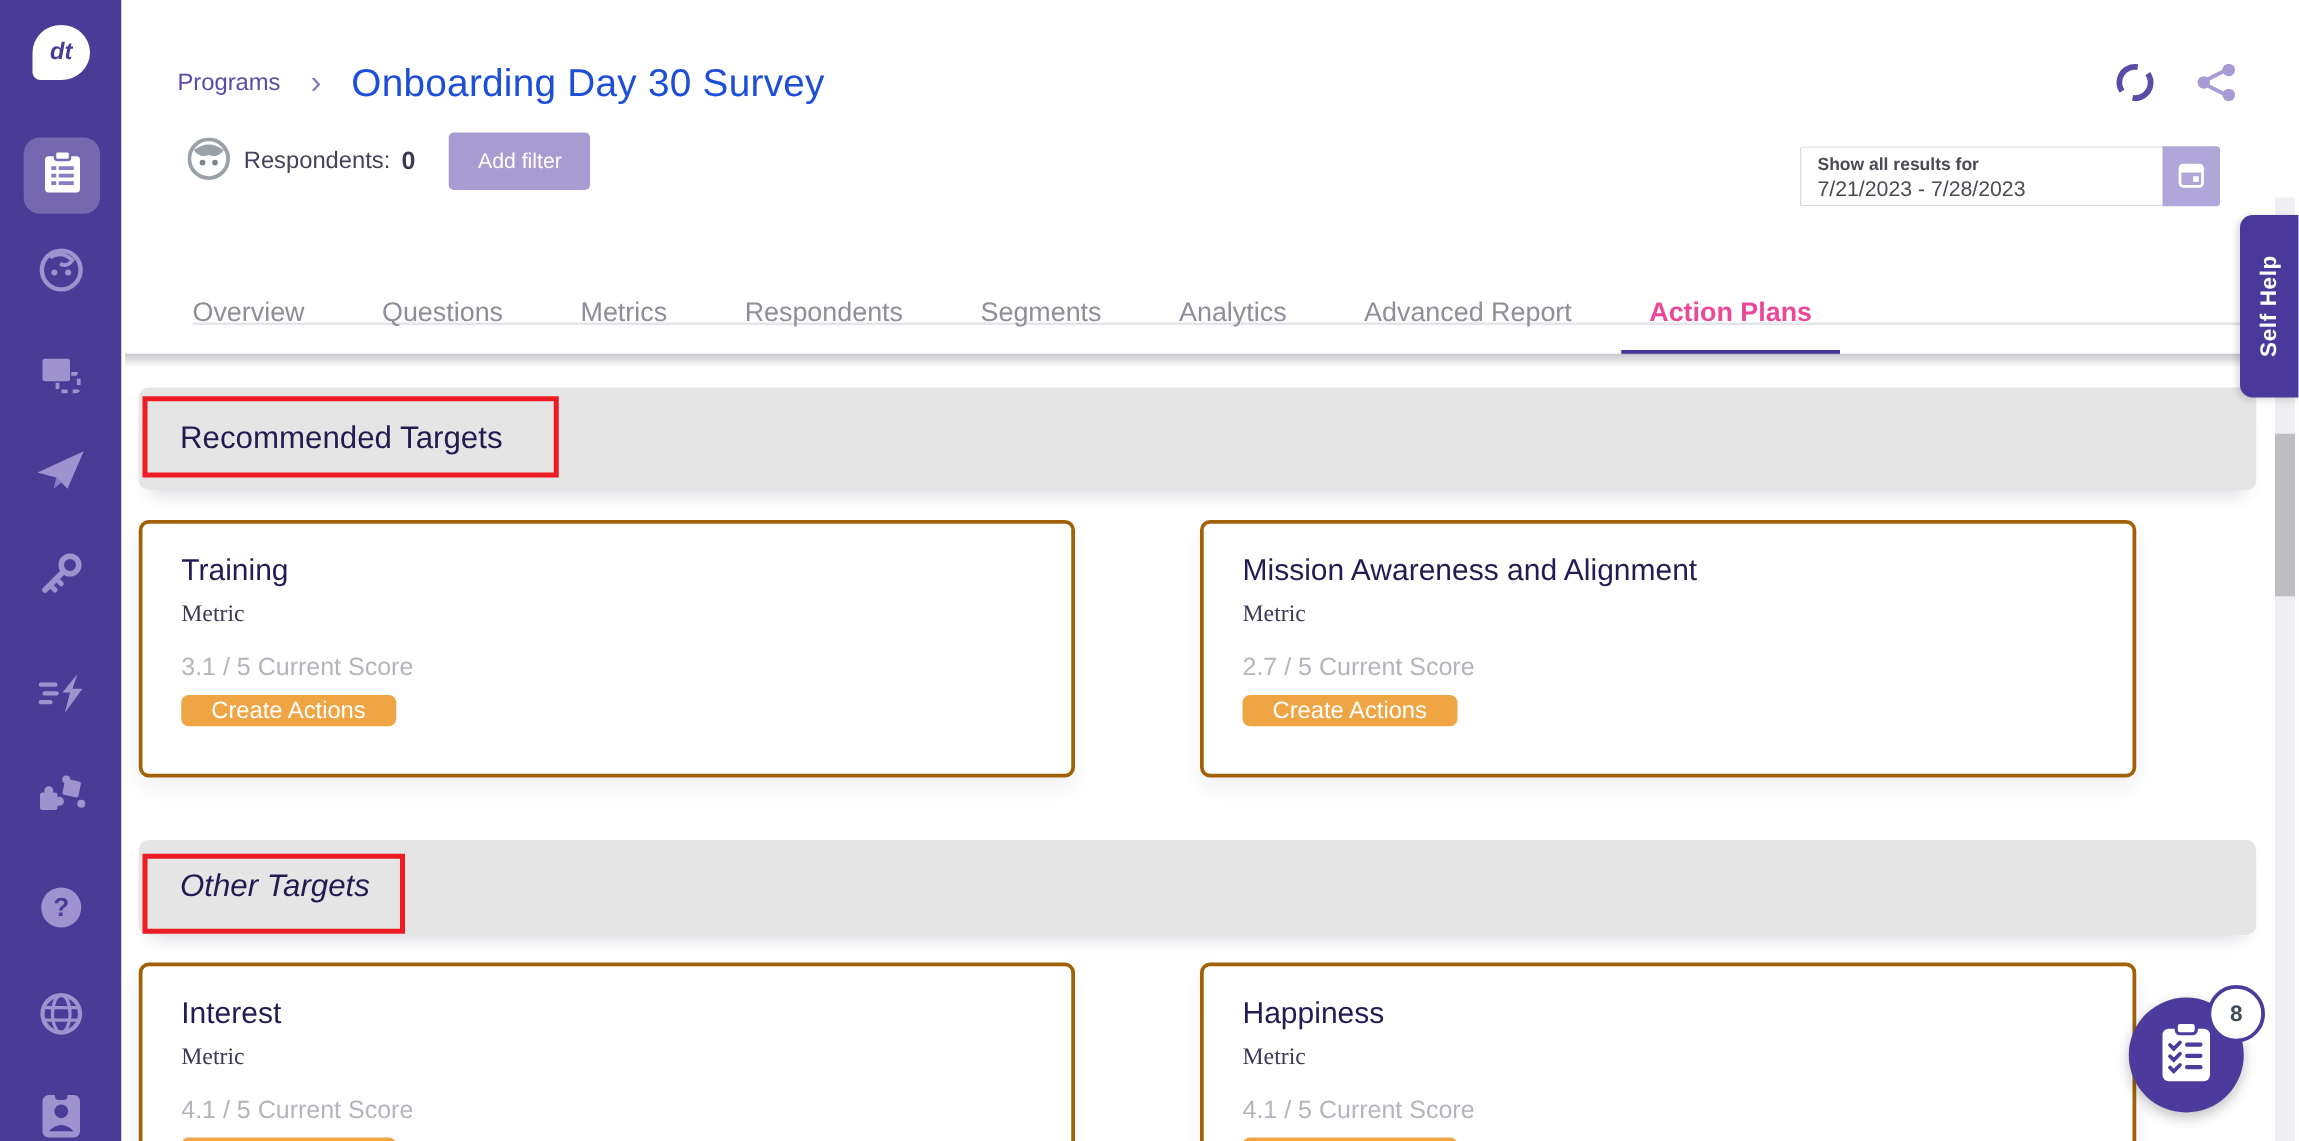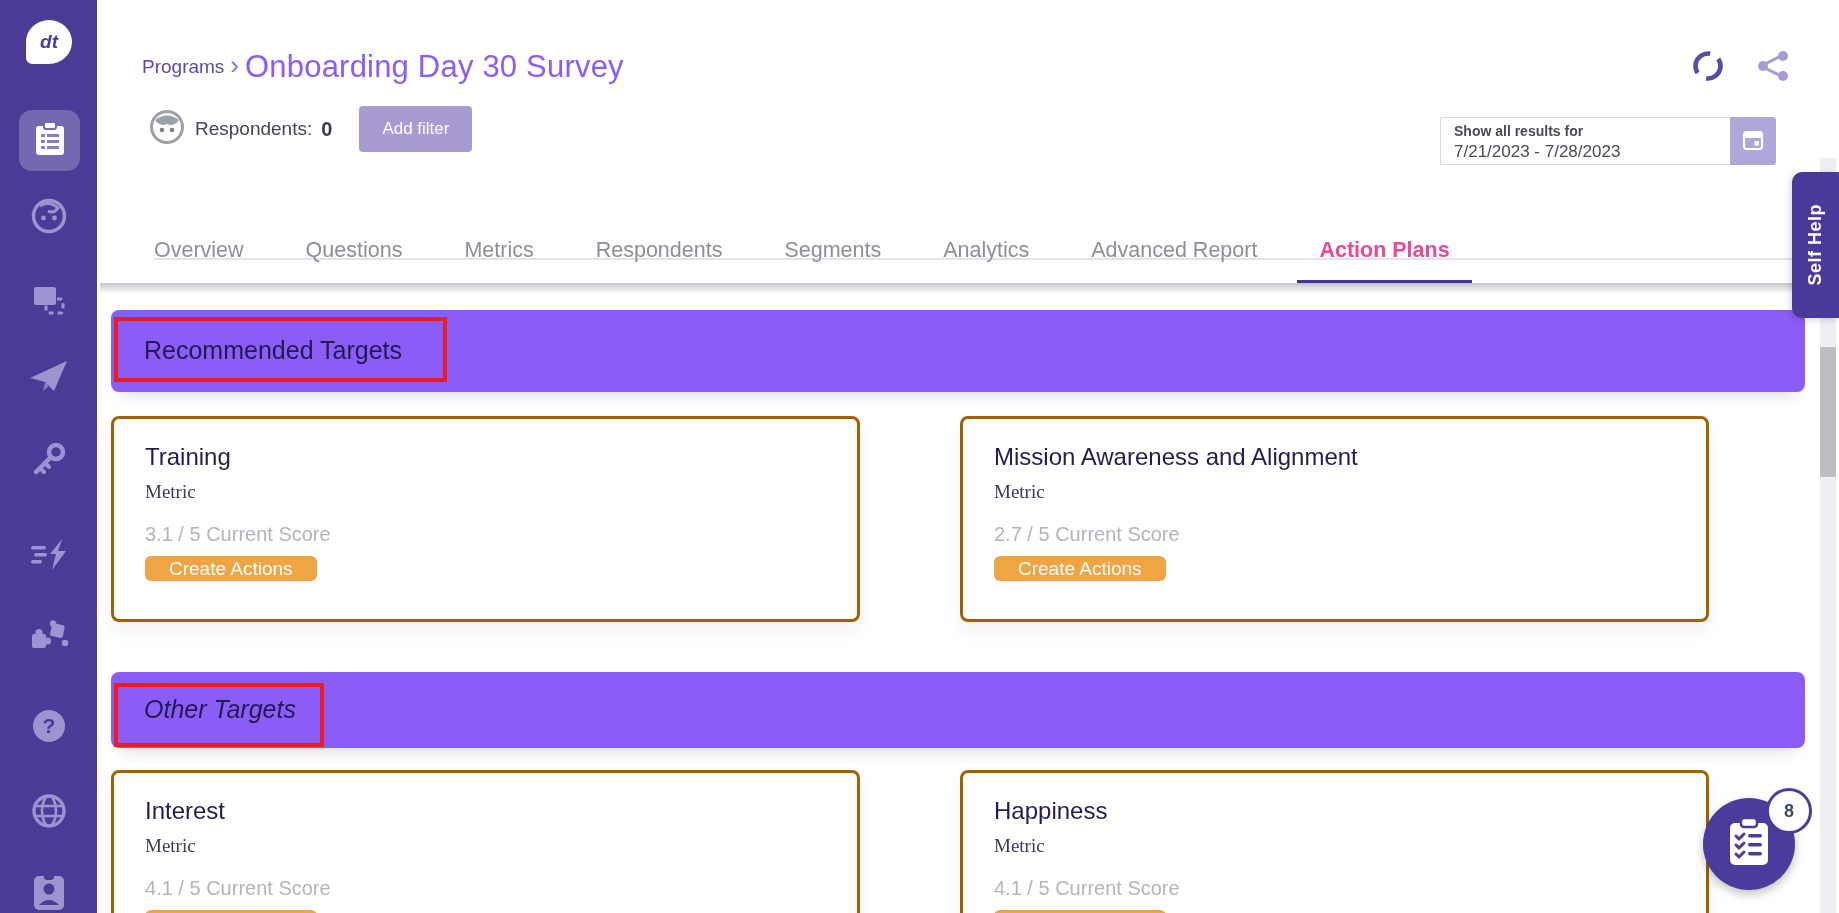--- a/index.html
+++ b/index.html
@@ -7,24 +7,24 @@
          font-family:"Liberation Sans",sans-serif;}
   
   .sidebar{position:absolute;left:0;top:0;width:97px;height:913px;background:#4a3c96;}
   .logo{position:absolute;left:26px;top:20px;width:46px;height:44px;background:#fff;
         border-radius:50% 50% 50% 14%;display:flex;align-items:center;justify-content:center;
         font-weight:bold;font-size:19px;color:#4a3c96;font-style:italic;}
   .side-active{position:absolute;left:19px;top:110px;width:61px;height:61px;border-radius:13px;
         background:#7568b0;display:flex;align-items:center;justify-content:center;}
   .icon-row{position:absolute;left:0;width:97px;display:flex;justify-content:center;}
   
-  .crumb-row{position:absolute;left:142px;top:44px;height:46px;display:flex;align-items:center;gap:6px;}
+  .crumb-row{position:absolute;left:142px;top:44px;height:46px;display:flex;align-items:center;gap:24px;}
   .crumb-link{font-size:19px;color:#5b4aa8;cursor:pointer;}
   .crumb-chev{font-size:26px;color:#8577c0;line-height:20px;margin-top:-4px;}
-  .page-title{font-size:31px;color:#8b5cf6;letter-spacing:.2px;}
+  .page-title{font-size:31px;color:#1d4ed8;letter-spacing:.2px;}
   .hdr-icons{position:absolute;left:1690px;top:48px;display:flex;gap:30px;align-items:center;}
   .resp-row{position:absolute;left:150px;top:106px;height:46px;display:flex;align-items:center;}
   .resp-label{font-size:19px;color:#44435a;margin-left:11px;}
   .resp-count{font-size:20px;color:#3b3a52;font-weight:bold;margin-left:9px;}
   .add-filter{margin-left:27px;height:46px;padding:0 23px;border:none;border-radius:4px;
         background:#a79bd2;color:#fff;font-size:17px;font-family:inherit;cursor:pointer;}
   .date-wrap{position:absolute;left:1440px;top:117px;display:flex;}
   .date-box{width:290px;height:48px;background:#fff;border:1px solid #d8dadf;border-right:none;
         border-radius:2px 0 0 2px;padding:4px 0 0 13px;box-sizing:border-box;}
   .date-l1{font-size:14px;font-weight:bold;color:#4b4a54;line-height:19px;}
@@ -34,21 +34,21 @@
   
   .tabs{position:absolute;left:154px;top:214px;height:44px;display:flex;align-items:center;gap:62px;}
   .tab{font-size:21.5px;color:#8e8e99;cursor:pointer;position:relative;white-space:nowrap;margin-top:28px;}
   .tab.active{color:#ec4899;font-weight:bold;}
   .tab.active::after{content:"";position:absolute;left:-22px;right:-22px;top:42px;height:4px;
         background:#46349d;}
   .tab-track{position:absolute;left:154px;top:258px;width:1640px;height:2px;background:#e4e5ea;}
   .hdr-shadow{position:absolute;left:100px;top:283px;width:1693px;height:12px;
         background:linear-gradient(180deg,#c7c8ce 0%,rgba(199,200,206,0) 90%);}
   
-  .band{position:absolute;left:111px;width:1694px;background:#8b5cf6;border-radius:8px;
+  .band{position:absolute;left:111px;width:1694px;background:#e5e5e5;border-radius:8px;
         box-shadow:0 12px 14px -10px rgba(70,70,100,.22);}
   .band1{top:310px;height:82px;}
   .band2{top:672px;height:76px;font-style:italic;}
   .band-h{position:absolute;left:33px;font-size:25px;color:#221b52;}
   .redbox{position:absolute;border:4px solid #ed1c24;background:transparent;}
   .card{position:absolute;width:749px;height:206px;background:#fff;border:3px solid #a16207;
         border-radius:8px;box-shadow:0 10px 18px rgba(40,40,80,.06);box-sizing:border-box;}
   .card-title{position:absolute;left:31px;top:24px;font-size:24px;color:#231c52;}
   .card-type{position:absolute;left:31px;top:62px;font-size:19px;color:#3c3a55;font-family:Liberation Serif, serif;}
   .card-score{position:absolute;left:31px;top:104px;font-size:20px;color:#b4b4bd;}

